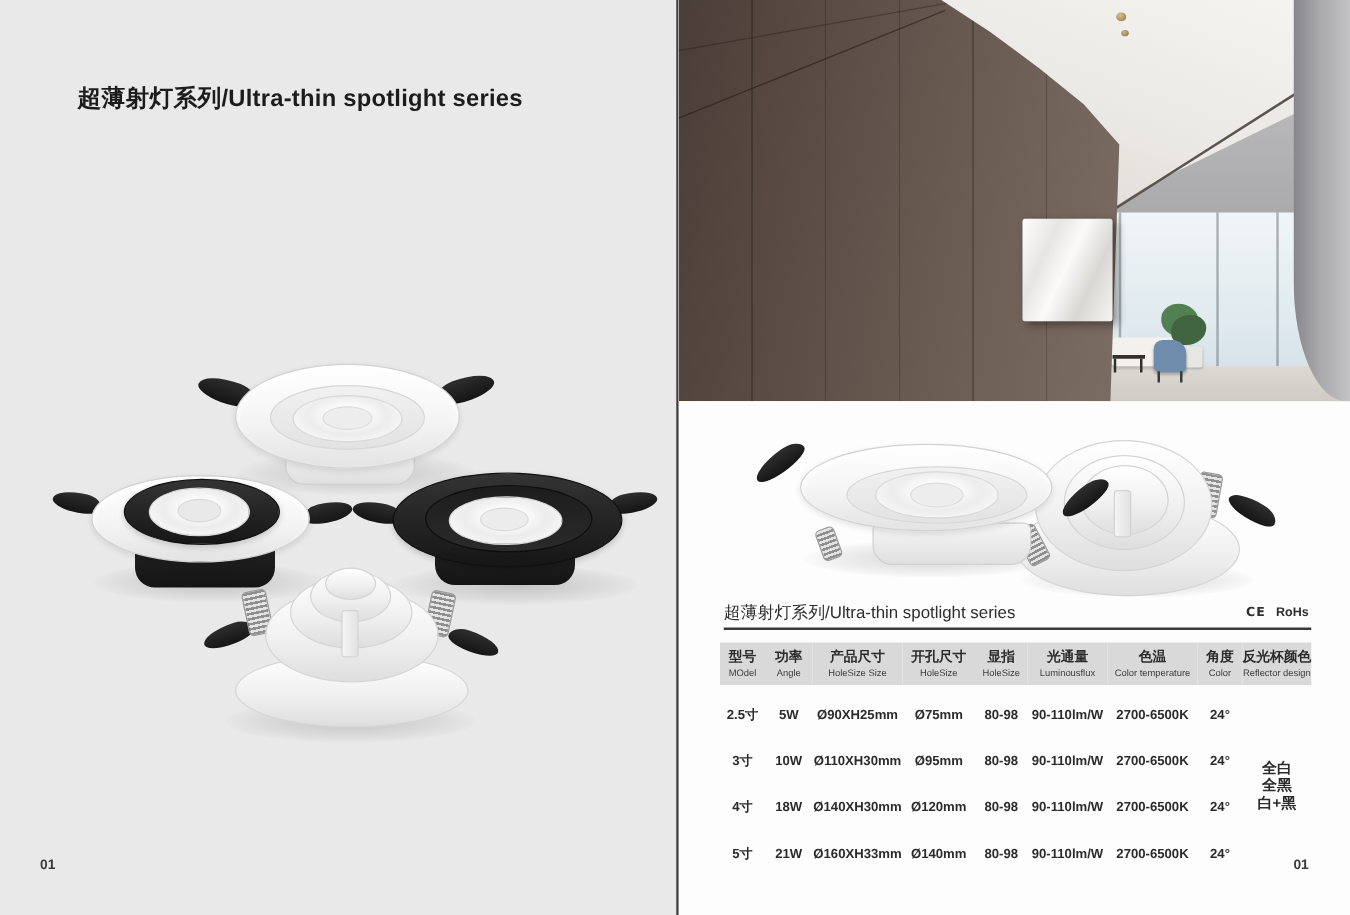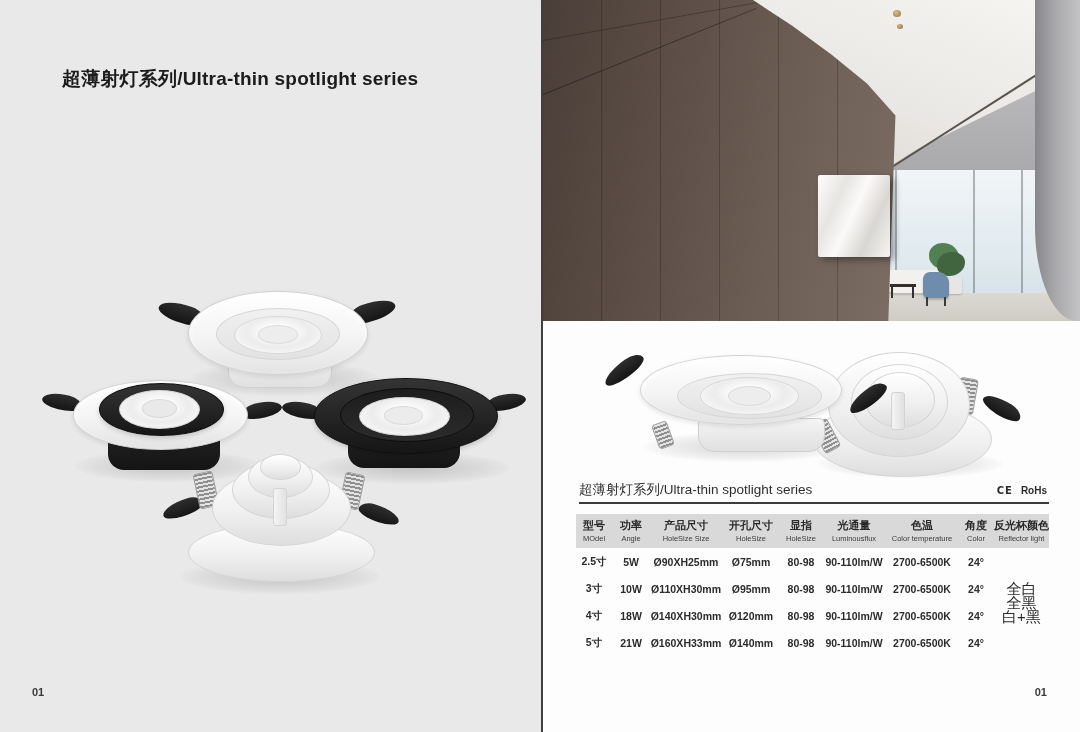--- a/index.html
+++ b/index.html
@@ -39,22 +39,22 @@
   
   .sec-title{position:absolute;left:36px;top:481px;font-size:13.5px;color:#2e2e2e;}
   .certs{position:absolute;right:33px;top:485px;font-size:10px;font-weight:bold;color:#2e2e2e;}
   .certs .ce{font-family:"DejaVu Sans",sans-serif;letter-spacing:1px;margin-right:8px;}
   .sec-line{position:absolute;left:36px;top:502px;width:470px;height:2px;background:#3a3a3a;}
   
   table.spec{position:absolute;left:33px;top:514px;width:473px;border-collapse:collapse;table-layout:fixed;}
   table.spec th{background:#d9d9d9;padding:4px 0 5px;vertical-align:middle;}
   table.spec .h-zh{font-size:11px;font-weight:bold;color:#2a2a2a;}
   table.spec .h-en{font-size:7.5px;font-weight:normal;color:#3c3c3c;margin-top:1px;}
-  table.spec td{font-size:10.5px;font-weight:bold;color:#2b2b2b;text-align:center;padding:7px 0 6px;}
-  table.spec td.refl{font-size:15px;line-height:14px;vertical-align:middle;font-weight:normal;}
+  table.spec td{font-size:10.5px;font-weight:bold;color:#2b2b2b;text-align:center;padding:17px 0 6px;}
+  table.spec td.refl{font-size:12px;line-height:14px;vertical-align:middle;font-weight:bold;}
   table.spec th{text-align:center;}
   
   #interior{position:absolute;left:0;top:0;width:537px;height:321px;overflow:hidden;background:#e8e6e3;}
   .mullion{position:absolute;top:0;width:2px;height:100%;background:rgba(90,100,105,.45);}
 </style>
 </head>
 <body>
 
 <div id="page-left">
   <div class="lp-title">超薄射灯系列/Ultra-thin spotlight series</div>
@@ -237,21 +237,21 @@
         <th>
             <div class="h-zh">色温</div>
             <div class="h-en">Color temperature</div>
           </th>
         <th>
             <div class="h-zh">角度</div>
             <div class="h-en">Color</div>
           </th>
         <th>
             <div class="h-zh">反光杯颜色</div>
-            <div class="h-en">Reflector light</div>
+            <div class="h-en">Reflector design</div>
           </th>
       </tr>
     </thead>
     <tbody>
       <tr>
         <td>2.5寸</td>
         <td>5W</td>
         <td>Ø90XH25mm</td>
         <td>Ø75mm</td>
         <td>80-98</td>

